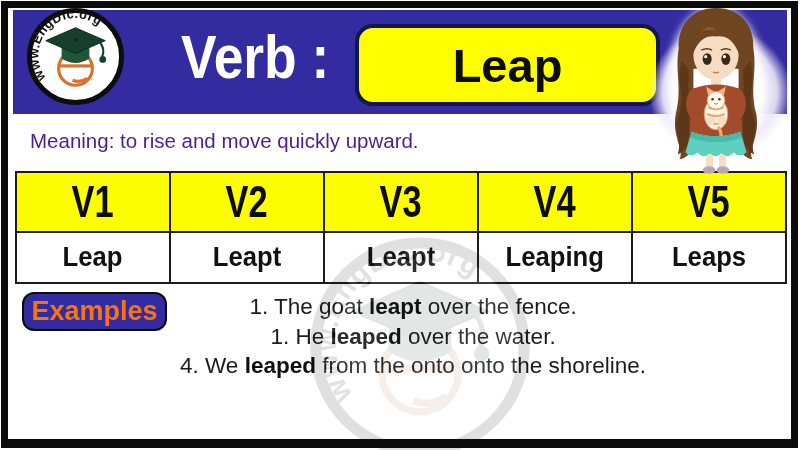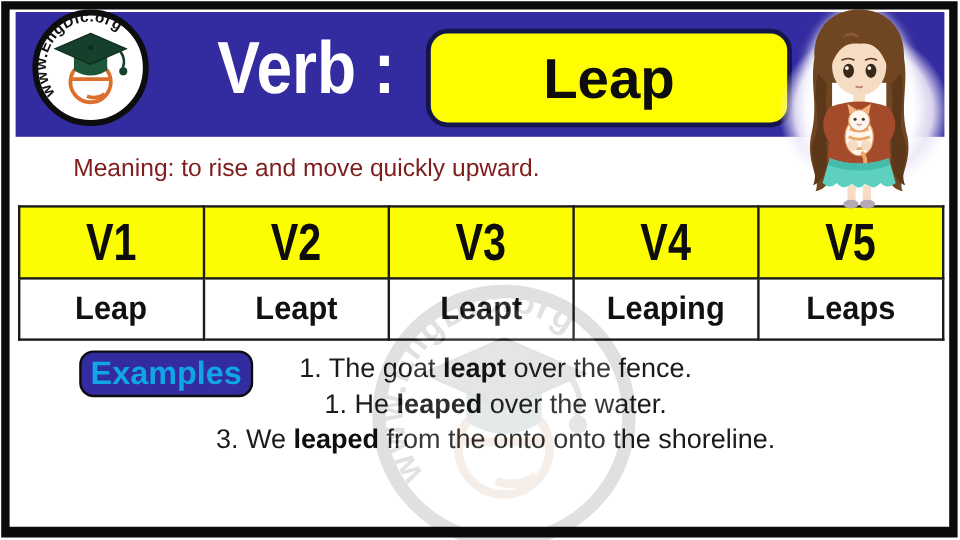--- a/index.html
+++ b/index.html
@@ -34,21 +34,21 @@
   
   .logo{position:absolute;left:26px;top:7px;width:99px;height:99px;z-index:3;}
   
   .girl-glow{
     position:absolute;left:650px;top:12px;width:140px;height:168px;z-index:2;
     background:radial-gradient(ellipse 62% 48% at 50% 48%, #ffffff 45%, rgba(236,231,248,0.9) 66%, rgba(255,255,255,0) 82%);
   }
   .girl{position:absolute;left:660px;top:4px;width:112px;height:172px;z-index:3;}
   
   .meaning{
-    position:absolute;left:30px;top:129px;font-size:20.5px;color:#7f1d1d;z-index:2;margin-left:31px;
+    position:absolute;left:30px;top:129px;font-size:20.5px;color:#4c1d95;z-index:2;
   }
   
   table.forms{
     position:absolute;left:15px;top:171px;width:772px;z-index:2;
     border-collapse:collapse;table-layout:fixed;
   }
   table.forms th,table.forms td{
     border:2px solid #1c1c1c;text-align:center;vertical-align:middle;
     padding:0;
   }
@@ -58,21 +58,21 @@
   table.forms td{
     background:#ffffff;height:49px;color:#111111;
   }
   .th-text{display:inline-block;font-size:42px;font-weight:800;transform:scale(0.82,1.04);}
   .td-text{display:inline-block;font-size:27px;font-weight:700;transform:scale(0.95,1);}
   
   .examples-badge{
     position:absolute;left:22px;top:292px;width:141px;height:35px;z-index:2;
     background:#332ba0;border:2px solid #0c0c0c;border-radius:12px;
     display:flex;align-items:center;justify-content:center;
-    color:#0ea5e9;font-size:27px;font-weight:800;margin-left:44px;
+    color:#f97316;font-size:27px;font-weight:800;
   }
   .sentences{
     position:absolute;left:180px;top:292px;z-index:2;
     font-size:22.5px;color:#1b1b1b;line-height:29.5px;text-align:center;
   }
   .sentences b{font-weight:800;color:#0f0f0f;}
   
   .watermark{
     position:absolute;left:308px;top:235px;width:224px;height:224px;z-index:40;
     opacity:0.12;filter:grayscale(45%);pointer-events:none;
@@ -188,20 +188,20 @@
   </tr>
 </tbody>
   </table>
 
 <div class="examples-badge">
   <span>Examples</span>
 </div>
 <div class="sentences">
   <div class="sentence"><span>1. The goat </span><b>leapt</b><span> over the fence.</span></div>
   <div class="sentence"><span>1. He </span><b>leaped</b><span> over the water.</span></div>
-  <div class="sentence"><span>3. We </span><b>leaped</b><span> from the onto onto the shoreline.</span></div>
+  <div class="sentence"><span>4. We </span><b>leaped</b><span> from the onto onto the shoreline.</span></div>
 </div>
 
 <svg class="watermark">
     <use href="#engdic-logo"></use>
   </svg>
 
 <div class="frame"></div>
 
 </body></html>

